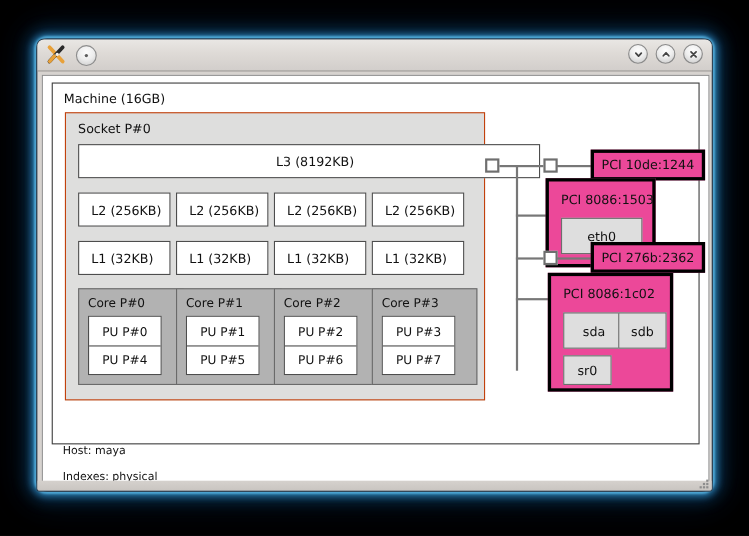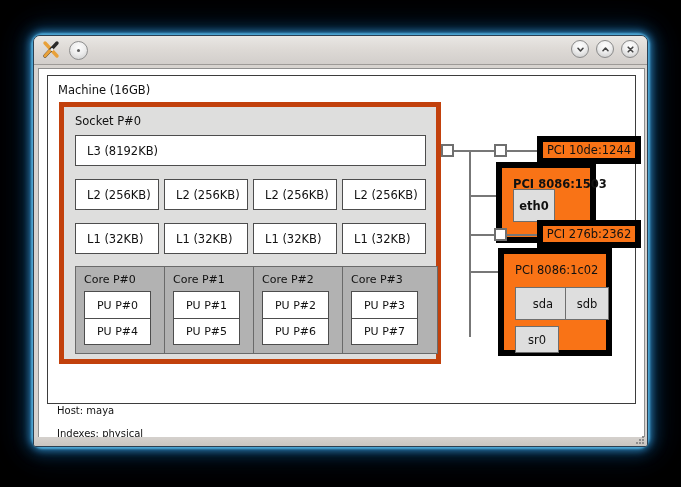--- a/index.html
+++ b/index.html
@@ -128,21 +128,21 @@
     color: #111111;
     white-space: nowrap;
   }
 
   
   #socket-box {
     position: absolute;
     left: 11px; top: 26px;
     width: 382px; height: 262px;
     background: #dededd;
-    border: 5px solid #c2410c;
+    border: 1px solid #c2410c;
     box-sizing: border-box;
   }
   #socket-label {
     position: absolute;
     left: 11px; top: 7px;
     font-size: 11.5px;
     color: #111111;
   }
 
   
@@ -153,21 +153,21 @@
     box-sizing: border-box;
     font-size: 11.5px;
     color: #111111;
     display: flex;
     align-items: center;
   }
   .cbox > span { padding-left: 11px; }
 
   #l3 {
     left: 11px; top: 28px;
-    width: 351px; height: 31px;
+    width: 420px; height: 31px; justify-content: center;
   }
   .l2 { top: 72px; width: 84px; height: 31px; }
   .l1 { top: 116px; width: 84px; height: 31px; }
   .col0 { left: 11px; }
   .col1 { left: 100px; }
   .col2 { left: 189px; }
   .col3 { left: 278px; }
 
   
   .core {
@@ -217,22 +217,22 @@
   .link.v { width: 2px; }
   .bridge {
     position: absolute;
     width: 13px; height: 13px;
     background: #ffffff;
     border: 2px solid #6f6f6f;
     box-sizing: border-box;
   }
   .pci {
     position: absolute;
-    background: #f97316;
-    border: 6px solid #000000;
+    background: #ec4899;
+    border: 3px solid #000000;
     box-sizing: border-box;
   }
   .pci-label {
     font-size: 11.5px;
     color: #111111;
     white-space: nowrap;
   }
   .pci.simple {
     display: flex;
     align-items: center;
@@ -400,23 +400,23 @@
           <div class="link v" style="left:28px; top:48px; height:187px;"></div>
 
           <div class="link h" style="left:28px; top:48px; width:26px;"></div>
           <div class="bridge" style="left:53px; top:42px;"></div>
           <div class="link h" style="left:65px; top:48px; width:32px;"></div>
           <div class="pci simple" style="left:96px; top:34px; width:104px; height:28px;">
             <span class="pci-label">PCI 10de:1244</span>
           </div>
 
           <div class="link h" style="left:28px; top:93px; width:28px;"></div>
-          <div class="pci block" style="left:55px; top:60px; width:100px; height:81px;font-weight:bold;">
+          <div class="pci block" style="left:55px; top:60px; width:100px; height:81px;">
             <span class="pci-label">PCI 8086:1503</span>
-            <div class="osdev" style="left:11px; top:21px; width:42px; height:33px;">eth0</div>
+            <div class="osdev" style="left:11px; top:33px; width:74px; height:33px;">eth0</div>
           </div>
 
           <div class="link h" style="left:28px; top:132px; width:26px;"></div>
           <div class="bridge" style="left:53px; top:126px;"></div>
           <div class="link h" style="left:65px; top:132px; width:32px;"></div>
           <div class="pci simple" style="left:96px; top:118px; width:104px; height:28px;">
             <span class="pci-label">PCI 276b:2362</span>
           </div>
 
           <div class="link h" style="left:28px; top:169px; width:30px;"></div>

